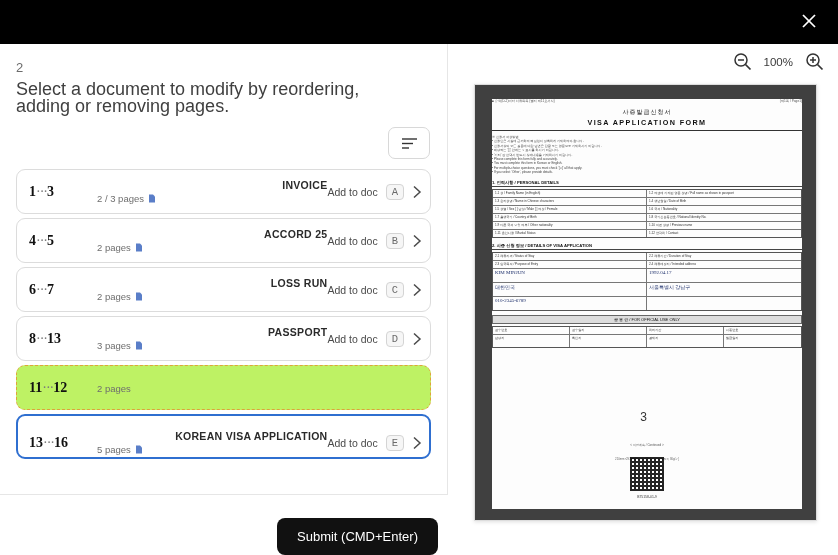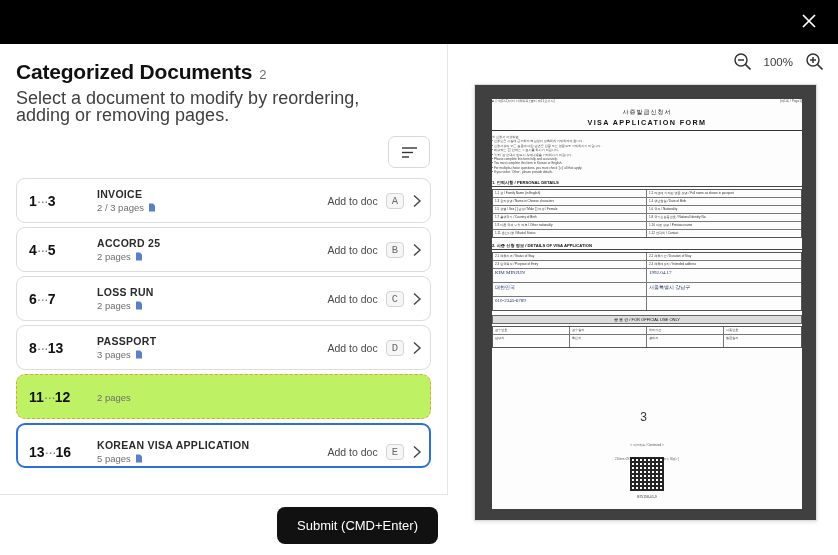--- a/index.html
+++ b/index.html
@@ -81,29 +81,30 @@
   }
   .doc-card.uncategorized {
     border: 1px dashed #e0a23a;
     background: #bef264;
   }
 
   .pages-range {
     font-size: 14px; font-weight: bold; color: #111111;
     white-space: nowrap;
     min-width: 54px;
+    font-family: Liberation Serif, serif;
   }
   .range-dots { color: #7a7a7a; font-weight: normal; letter-spacing: -1px; }
 
   .doc-meta { margin-left: 14px; flex: 1; min-width: 0; }
   .doc-name {
     font-size: 10.5px; font-weight: bold; color: #2a2a2a;
     letter-spacing: 0.3px;
     text-transform: uppercase;
-    white-space: nowrap; overflow: hidden; text-overflow: ellipsis;
+    white-space: nowrap; overflow: hidden; text-overflow: ellipsis; text-align: right;
   }
   .doc-name.muted { color: #8a7b5c; }
   .doc-sub {
     margin-top: 2px;
     font-size: 9.5px; color: #6e6e6e;
     display: flex; align-items: center; gap: 4px;
   }
 
   .doc-right { display: flex; align-items: center; gap: 8px; }
   .add-to-doc {
@@ -119,21 +120,21 @@
     font-family: "Liberation Mono", monospace;
   }
   .chev { color: #5b5b5b; display: flex; align-items: center; }
 
   
   .bottom-bar {
     position: absolute; bottom: 0; left: 0;
     width: 448px; height: 61px;
     border-top: 1px solid #e6e6e6;
     background: #ffffff;
-    display: flex; align-items: center; justify-content: flex-end;
+    display: flex; align-items: flex-end; justify-content: flex-end;
     padding-right: 10px;
   }
   .submit-btn {
     background: #111111; color: #ffffff;
     border: none; border-radius: 8px;
     font-size: 13px;
     padding: 11px 20px;
     cursor: pointer;
     font-family: "Liberation Sans", sans-serif;
   }
@@ -223,21 +224,20 @@
         <line x1="3" y1="3" x2="15" y2="15" stroke="#ffffff" stroke-width="1.7"></line>
         <line x1="15" y1="3" x2="3" y2="15" stroke="#ffffff" stroke-width="1.7"></line>
       </svg>
     </button>
   </div>
 
   <div class="left-panel">
     <div class="panel-inner">
 
       <div class="title-row">
-        <div class="title">Categorized Documents</div>
         <div class="title-count">2</div>
       </div>
 
       <div class="subtitle">Select a document to modify by reordering, adding or removing pages.</div>
 
       <div class="sort-row">
         <div class="sort-btn">
           <svg width="17" height="13" viewBox="0 0 17 13">
             <line x1="1" y1="2" x2="16" y2="2" stroke="#333" stroke-width="1.4"></line>
             <line x1="1" y1="6.5" x2="12" y2="6.5" stroke="#333" stroke-width="1.4"></line>

